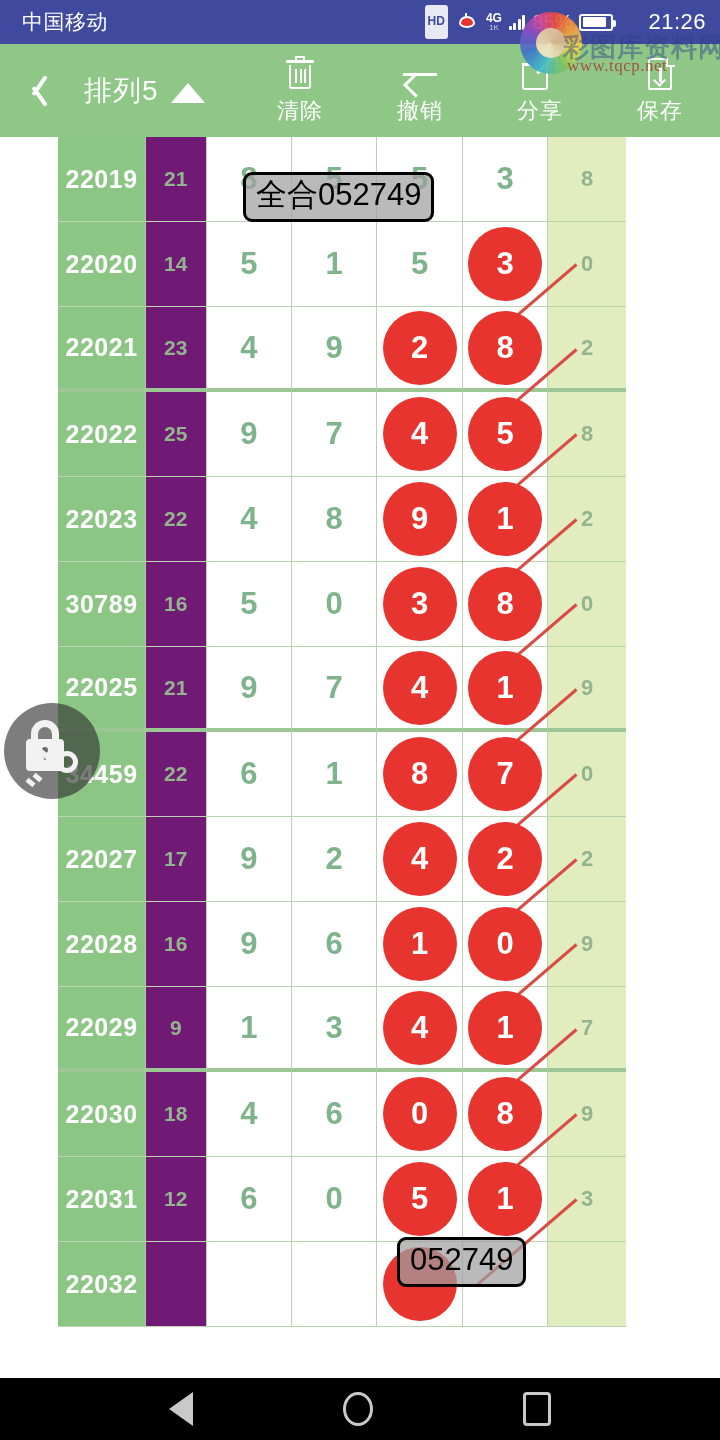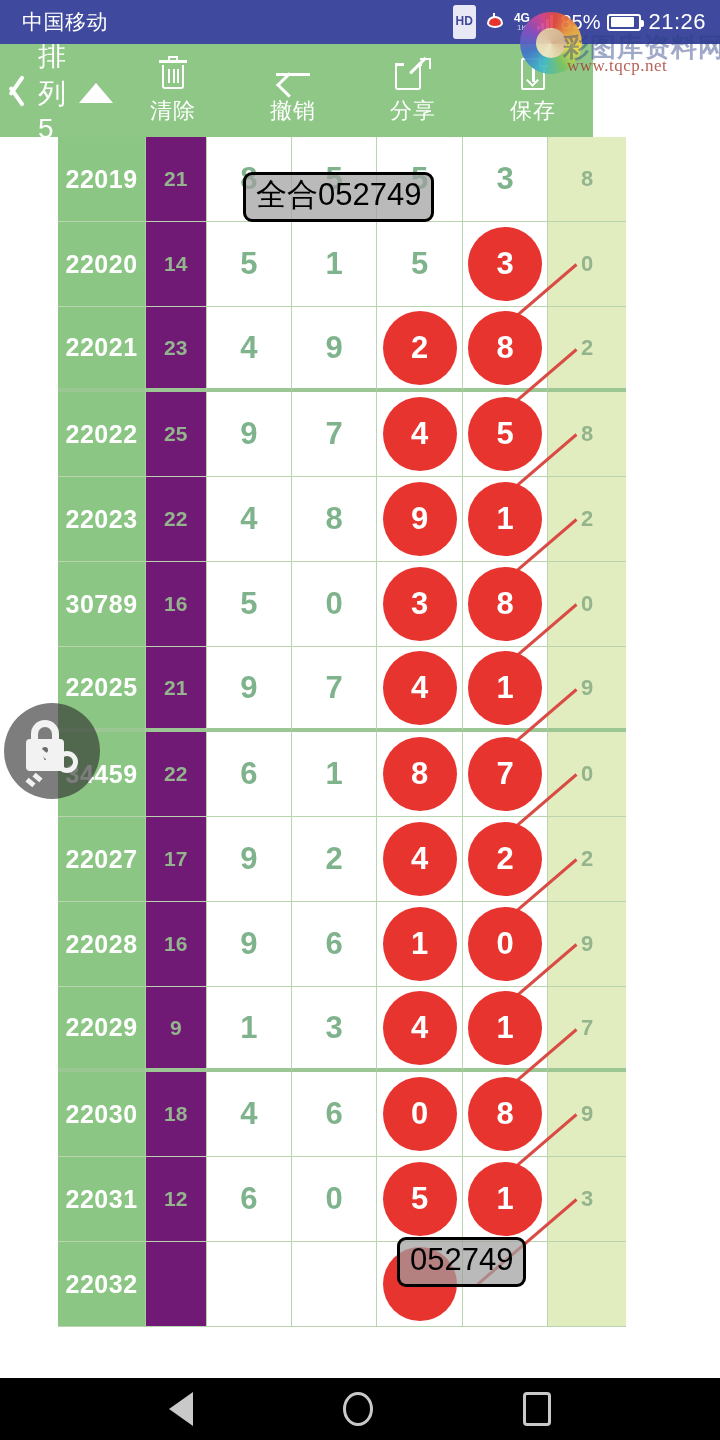--- a/index.html
+++ b/index.html
@@ -42,25 +42,25 @@
   .batt-pct{ font-size:20px; }
   .batt{
     width:34px; height:17px; border:2px solid #fff; border-radius:3px;
     position:relative; display:flex; align-items:center; padding:1.5px;
   }
   .batt:after{
     content:""; position:absolute; right:-5px; top:4px; width:3px; height:7px;
     background:#fff; border-radius:0 2px 2px 0;
   }
   .batt .lvl{ height:100%; background:#fff; border-radius:1px; }
-  .clock{ font-size:22px; letter-spacing:.5px; }
+  .clock{ font-size:22px; letter-spacing:.5px;margin-left:28px; }
 
   
   .toolbar{
-    position:absolute; left:0; top:44px; width:593px; height:93px;
+    position:absolute; left:0; top:44px; width:720px; height:93px;
     background:#8fc787; color:#fff; z-index:40;
     display:flex; align-items:center;
   }
   .tb-back{
     width:70px; height:93px; display:flex; align-items:center; justify-content:center;
     cursor:pointer;
   }
   .chev{
     width:22px; height:38px; position:relative;
   }

